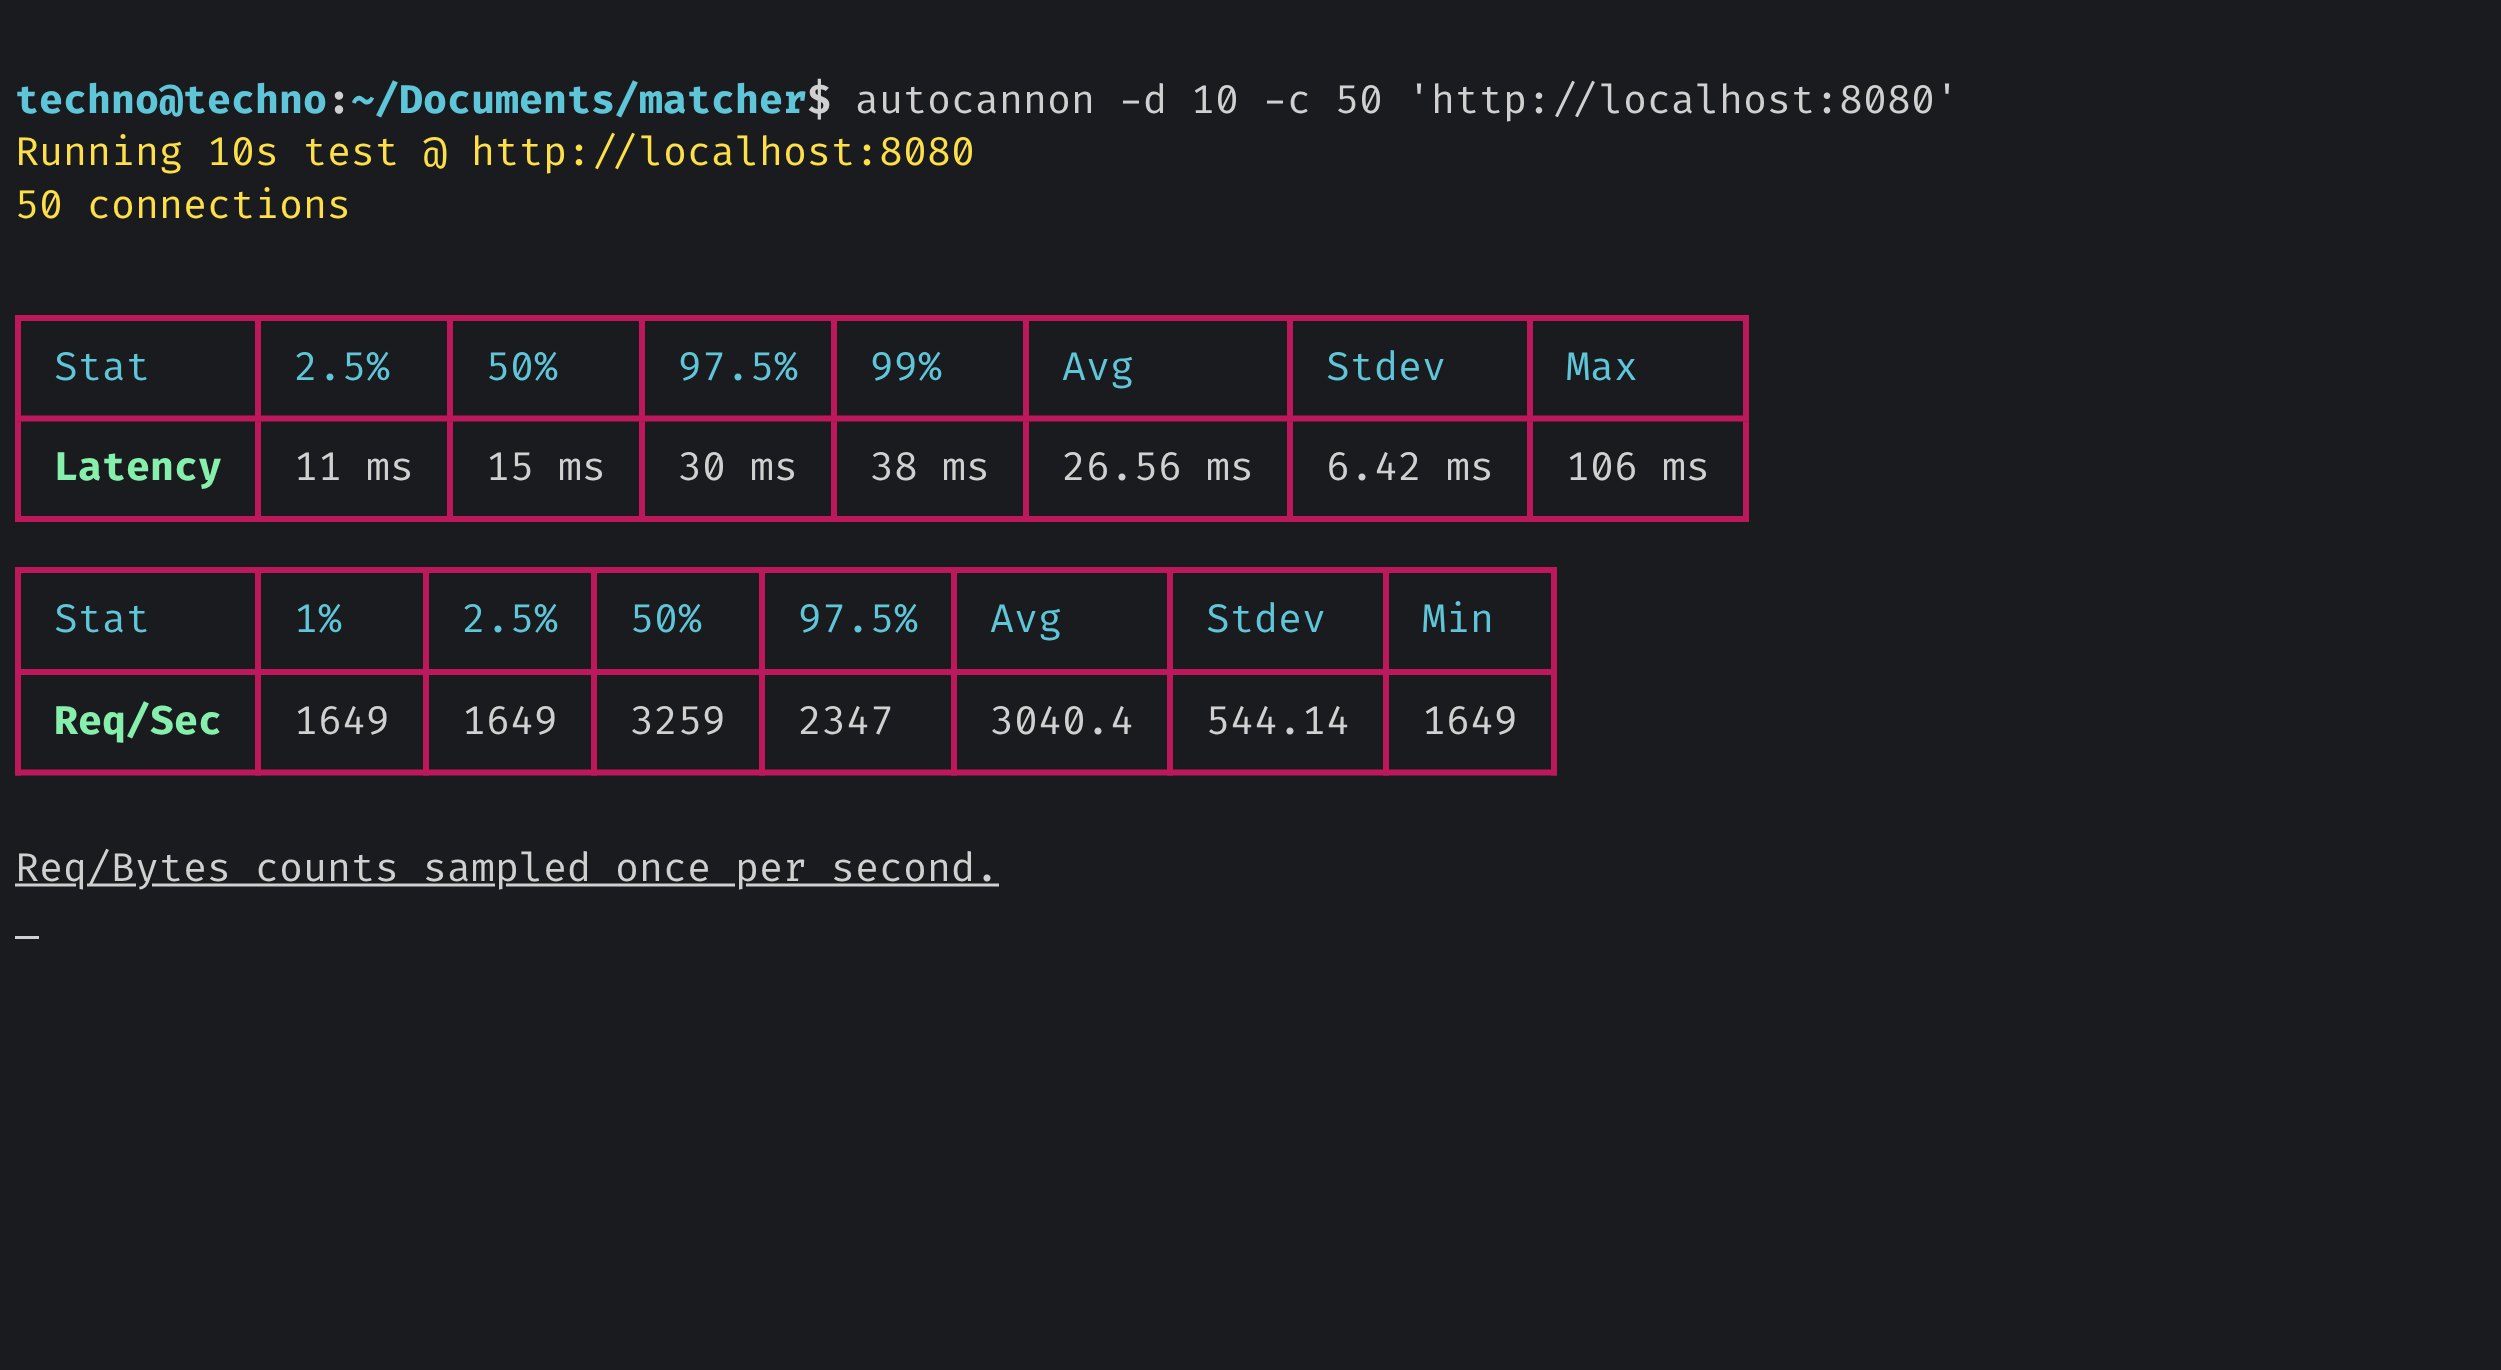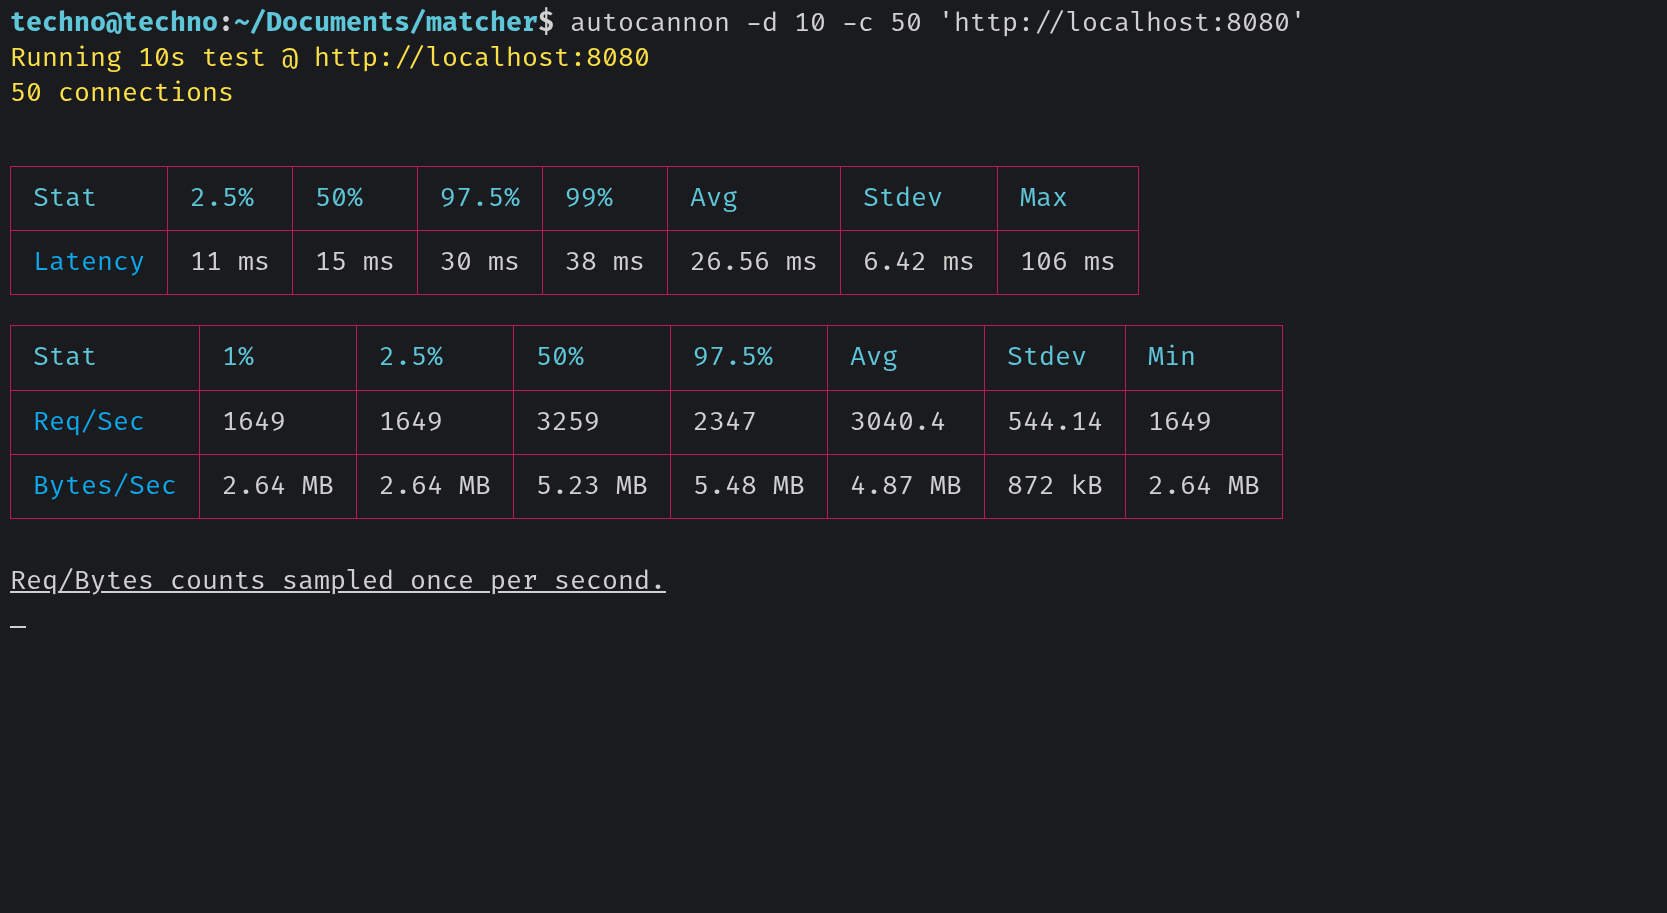--- a/index.html
+++ b/index.html
@@ -7,41 +7,41 @@
       background: #1a1b1e;
       color: #d0d0d0;
       font-family: 'Fira Code', 'Cascadia Code', 'Consolas', monospace;
       font-size: 26px;
       line-height: 1.35;
       padding: 6px 10px;
       width: 1667px;
       height: 913px;
       overflow: hidden;
     }
-    .prompt-line { white-space: pre; }
+    .prompt-line { white-space: pre; margin-top: 44px; }
     .user { color: #5ec6d8; font-weight: bold; }
     .colon { color: #d0d0d0; font-weight: bold; }
     .path { color: #5ec6d8; font-weight: bold; }
     .dollar { color: #d0d0d0; font-weight: bold; }
     .cmd { color: #d0d0d0; }
     .output { color: #fde047; }
     .tables { margin-top: 55px; }
     table {
       border-collapse: collapse;
       margin-bottom: 30px;
     }
     td {
-      border: 1px solid #be185d;
+      border: 4px solid #be185d;
       padding: 14px 22px;
       color: #d0d0d0;
       white-space: nowrap;
       margin-left: 36px;
     }
     thead td { color: #5ec6d8; }
-    .rowlabel { font-weight: normal; color: #0ea5e9; }
+    .rowlabel { font-weight: bold; color: #86efac; }
     .footer { margin-top: 45px; text-decoration: underline; }
     .footer div { white-space: pre; }
   </style>
 </head>
 <body>
 
 <div class="prompt-line"><span class="user">techno@techno</span><span class="colon">:</span><span class="path">~/Documents/matcher</span><span class="dollar">$</span><span class="cmd"> autocannon -d 10 -c 50 'http://localhost:8080'</span></div>
 <div class="output">Running 10s test @ http://localhost:8080</div>
 <div class="output">50 connections</div>
 
@@ -90,30 +90,20 @@
       <tr>
         <td class="rowlabel">Req/Sec</td>
         <td>1649</td>
         <td>1649</td>
         <td>3259</td>
         <td>2347</td>
         <td>3040.4</td>
         <td>544.14</td>
         <td>1649</td>
       </tr>
-      <tr>
-        <td class="rowlabel">Bytes/Sec</td>
-        <td>2.64 MB</td>
-        <td>2.64 MB</td>
-        <td>5.23 MB</td>
-        <td>5.48 MB</td>
-        <td>4.87 MB</td>
-        <td>872 kB</td>
-        <td>2.64 MB</td>
-      </tr>
     </tbody>
   </table>
 </div>
 
 <div class="footer">
   <div>Req/Bytes counts sampled once per second.</div>
   <div>&nbsp;</div>
 </div>
 
 </body></html>

